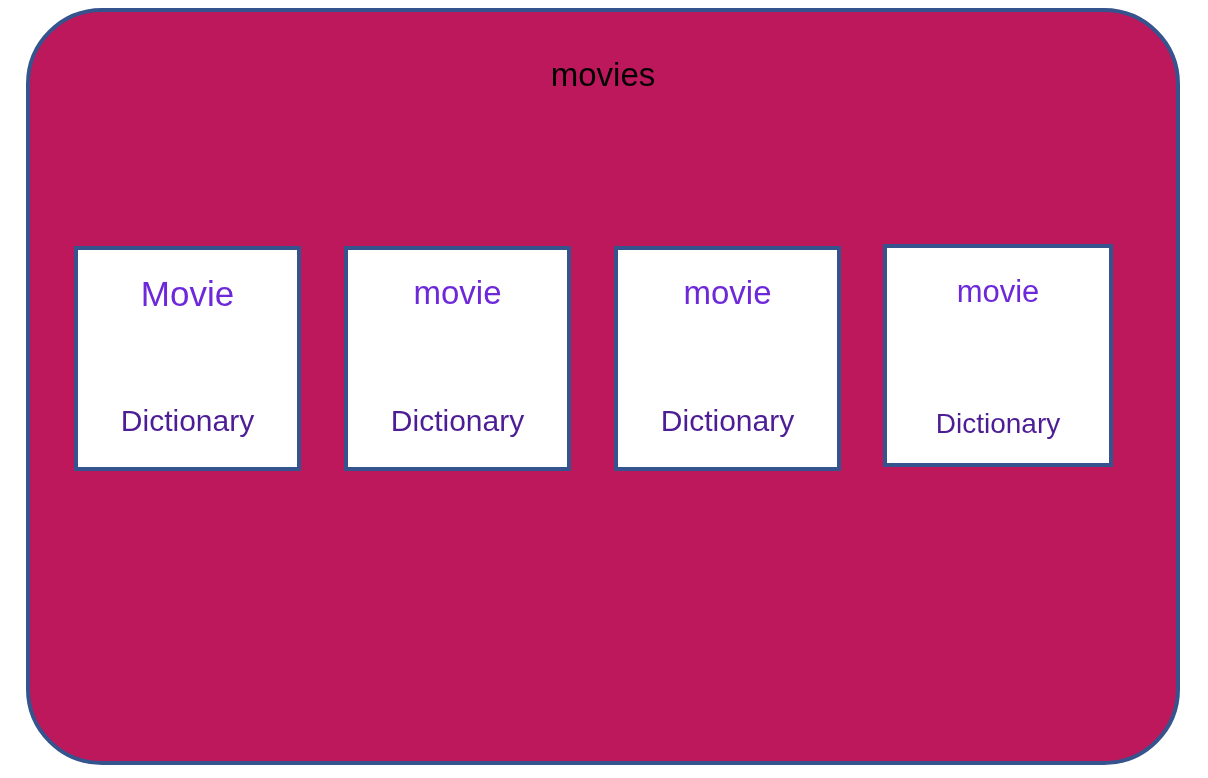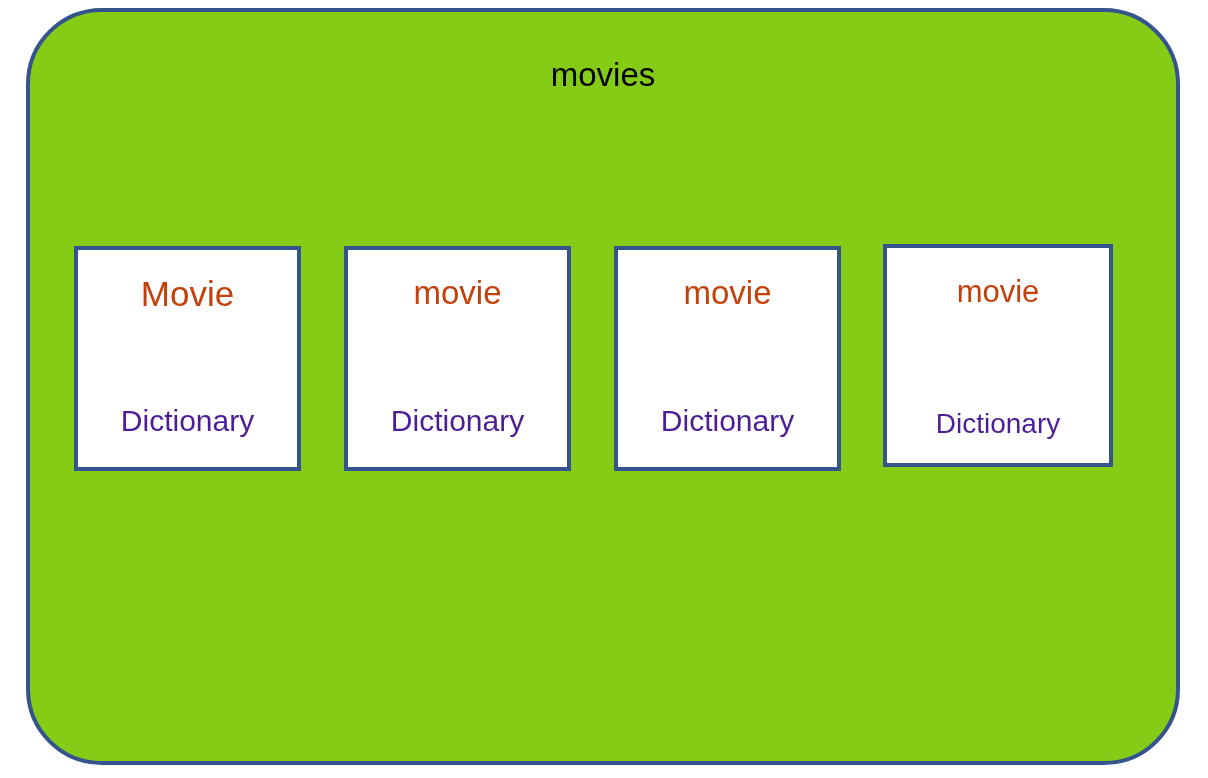--- a/index.html
+++ b/index.html
@@ -24,21 +24,21 @@
   
   .outer-container {
     position: absolute;
     left: 26px;
     top: 8px;
     width: 1154px;
     height: 757px;
     box-sizing: border-box;
     border: 4.5px solid #35538C;
     border-radius: 76px;
-    background: #84cc16;
+    background: #be185d;
   }
 
   .container-title {
     position: absolute;
     left: 0;
     top: 46px;
     width: 100%;
     text-align: center;
     font-size: 33px;
     line-height: 1;
@@ -61,21 +61,21 @@
     box-sizing: border-box;
     border: 4.5px solid #35538C;
     background: #ffffff;
   }
 
   .item-box .item-key {
     position: absolute;
     left: 0;
     width: 100%;
     text-align: center;
-    color: #c2410c;
+    color: #6d28d9;
     white-space: nowrap;
     line-height: 1;
   }
 
   .item-box .item-type {
     position: absolute;
     left: 0;
     width: 100%;
     text-align: center;
     color: #4c1d95;

